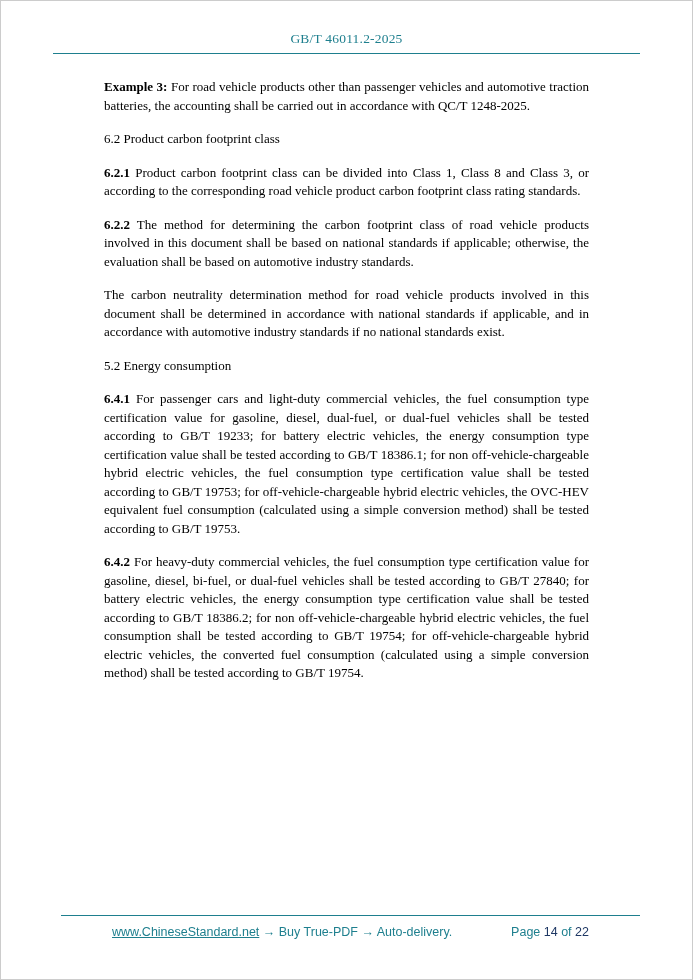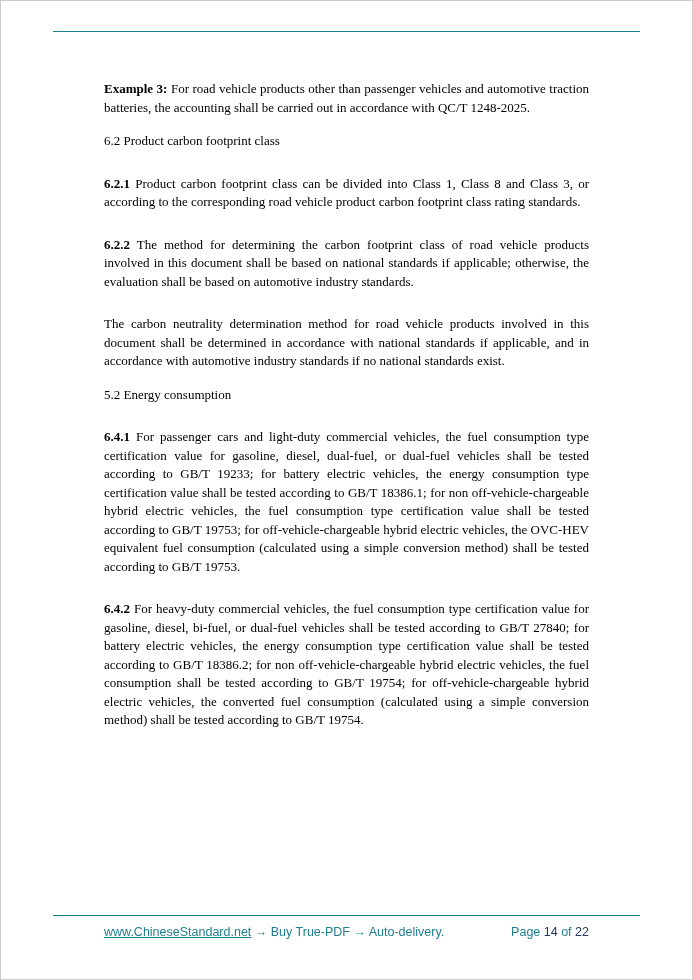--- a/index.html
+++ b/index.html
@@ -35,31 +35,31 @@
     height: 0;
   }
   
   .doc-body {
     padding: 24px 103px 0 103px;
     color: #000000;
     font-size: 13px;
     line-height: 18.5px;
     text-align: justify;
   }
-  .para { margin-bottom: 15px; margin-top: 24px; }
+  .para { margin-bottom: 15px; }
   .lead { font-weight: bold; }
   .section-heading {
     font-weight: normal;
     margin-bottom: 15px;
     text-align: left;
   }
   
   .doc-footer {
     position: absolute;
-    left: 52px;
+    left: 60px;
     right: 52px;
     bottom: 40px;
   }
   .footer-row {
     display: flex;
     justify-content: space-between;
     align-items: baseline;
     padding: 9px 51px 0 51px;
     font-family: "Liberation Sans", sans-serif;
     font-size: 12.5px;
@@ -76,20 +76,21 @@
     font-weight: normal;
     color: #1f3864;
   }
 </style>
 </head>
 <body>
 
 <div class="page">
 
   <header class="doc-header">
+    <div class="doc-title">GB/T 46011.2-2025</div>
     <hr class="header-rule">
   </header>
 
   <main class="doc-body">
 
     <p class="para"><span class="lead">Example 3:</span> <span>For road vehicle products other than passenger vehicles and automotive traction batteries, the accounting shall be carried out in accordance with QC/T 1248-2025.</span></p>
 
     <div class="section-heading">6.2 Product carbon footprint class</div>
 
     <p class="para"><span class="lead">6.2.1</span> <span>Product carbon footprint class can be divided into Class 1, Class 8 and Class 3, or according to the corresponding road vehicle product carbon footprint class rating standards.</span></p>

